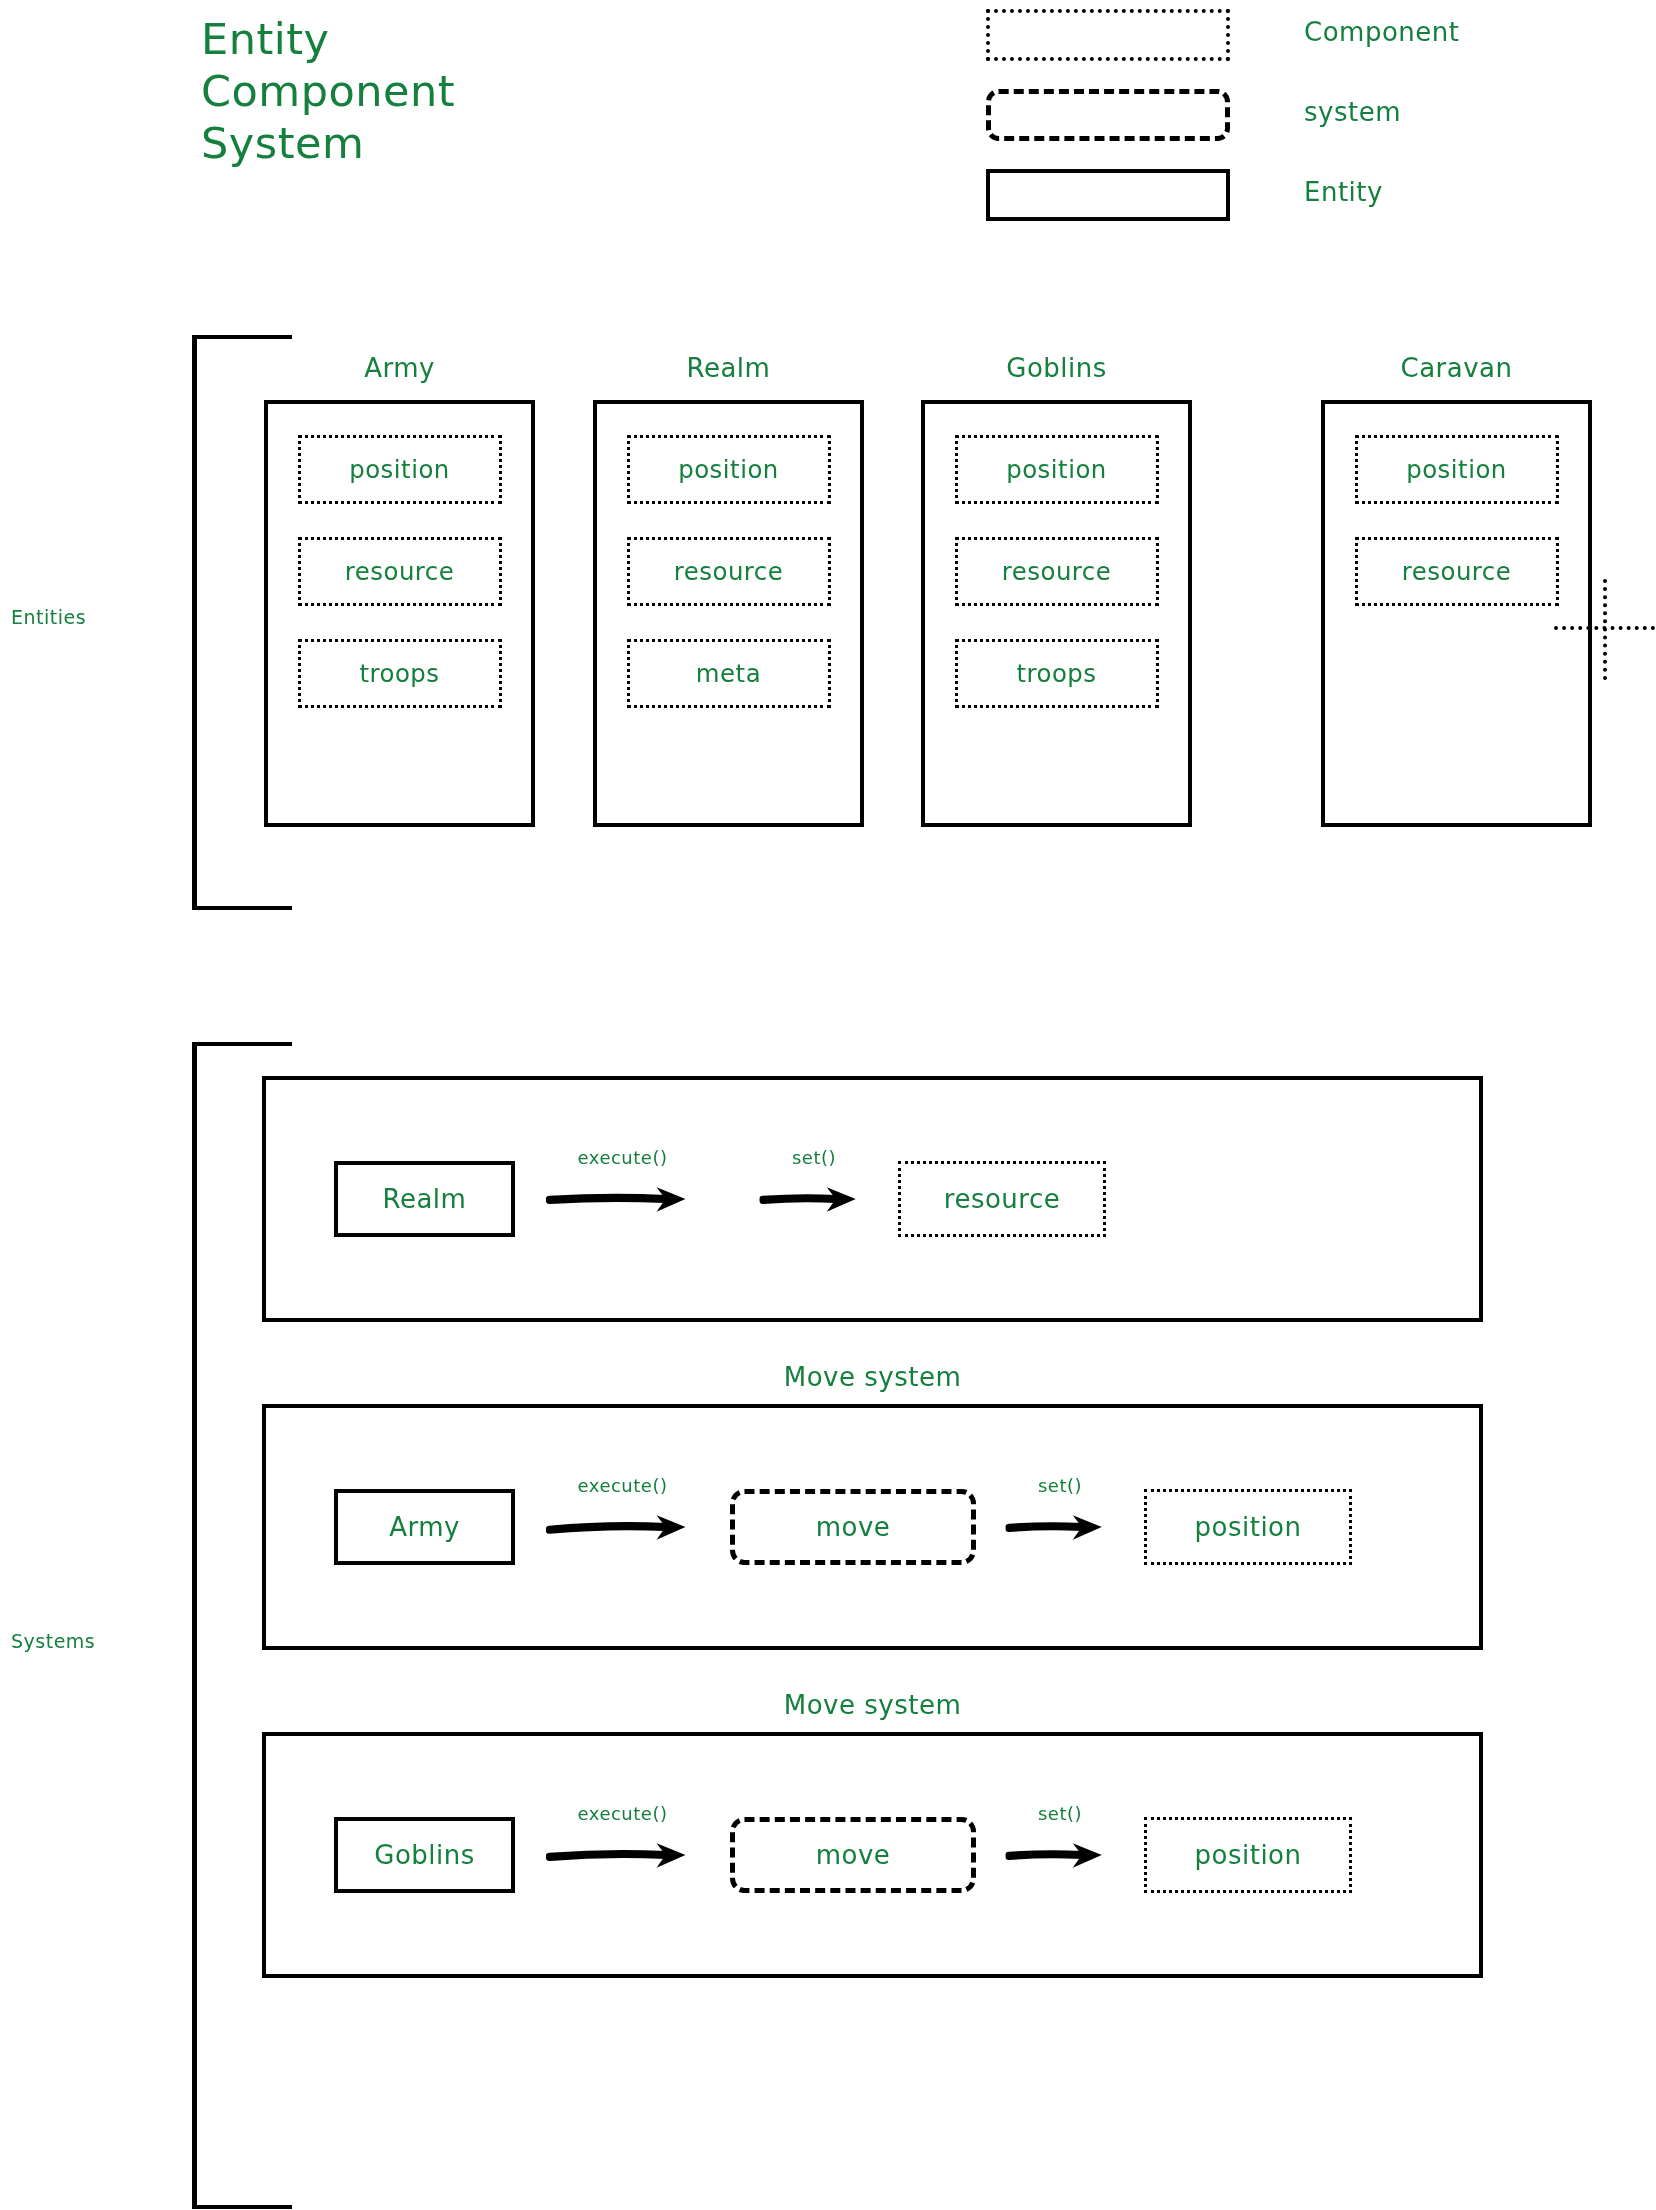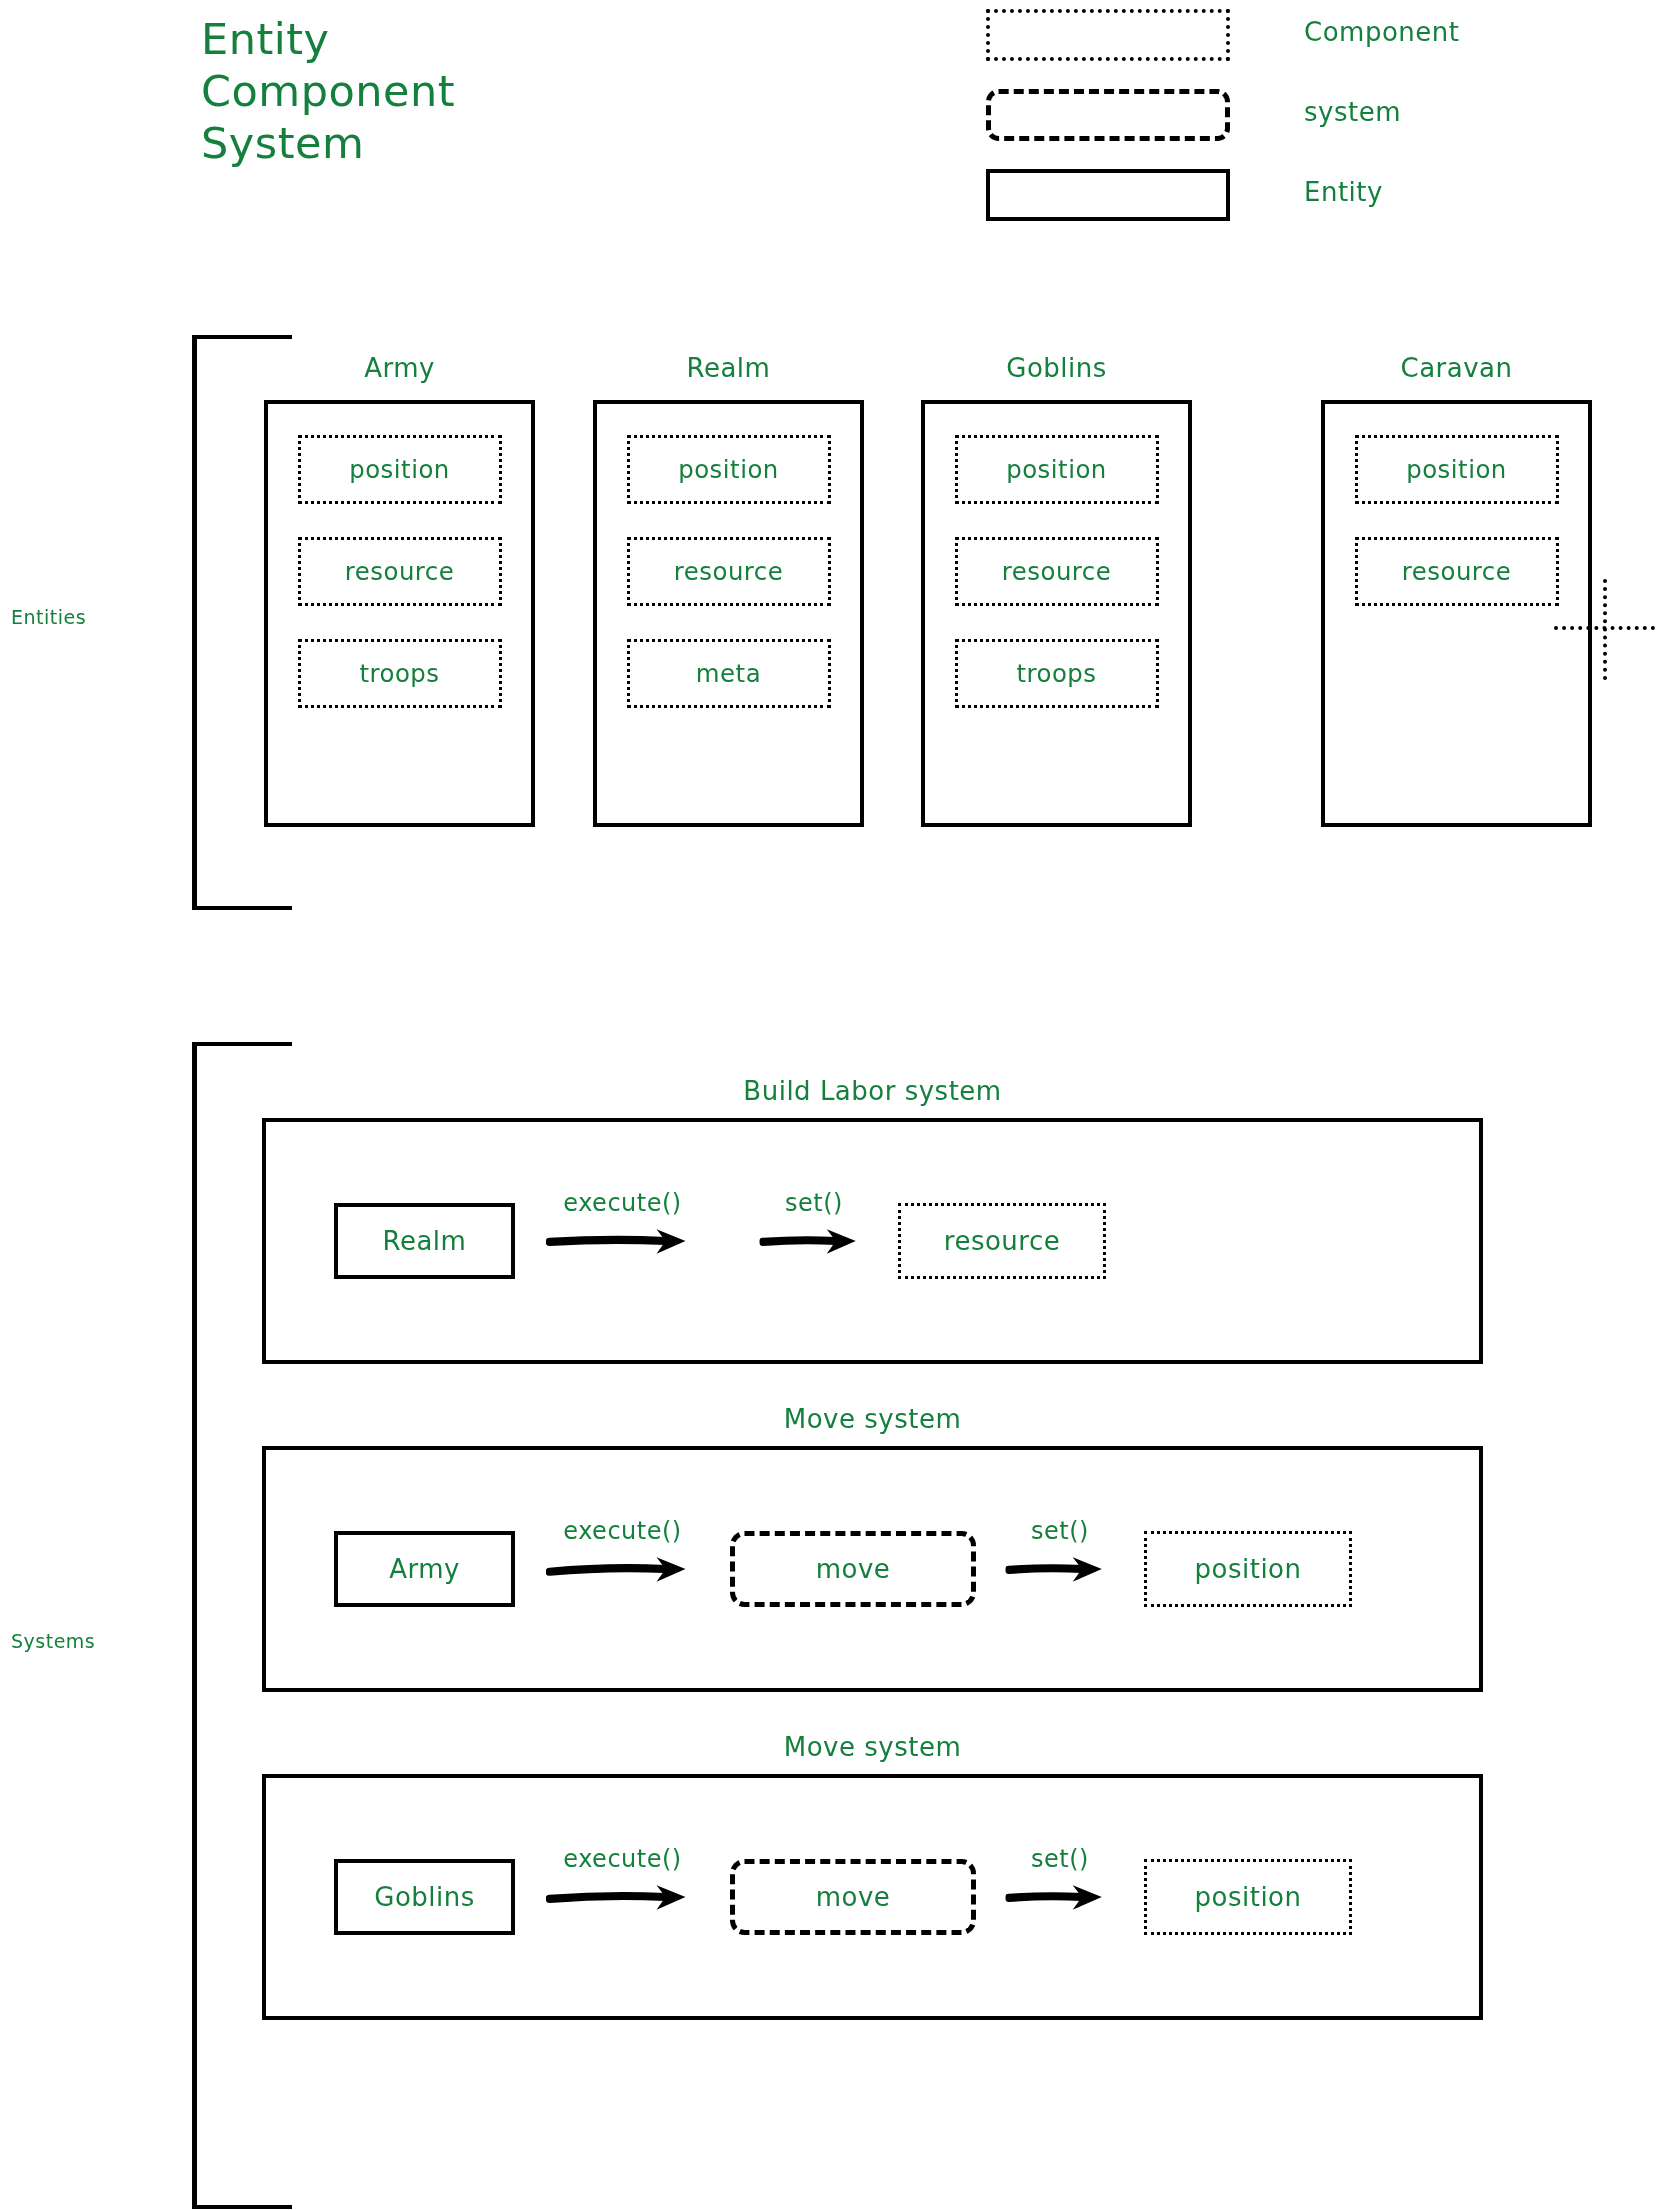--- a/index.html
+++ b/index.html
@@ -233,21 +233,21 @@
     flex: 0 0 auto;
     height: 76px;
   }
   .arrow-wrap.w-long  { width: 215px; }
   .arrow-wrap.w-short { width: 168px; }
   .arrow-label {
     position: absolute;
     top: -14.5px;
     left: 50%;
     transform: translateX(-50%);
-    font-size: 24px;
+    font-size: 18px;
     white-space: nowrap;
   }
   .arrow-svg {
     position: absolute;
     left: 50%;
     top: 50%;
     transform: translate(-50%, -50%);
   }
 </style>
 </head>
@@ -326,21 +326,20 @@
   </div>
 
   <div id="plus-marker">
     <div class="pl-h"></div>
     <div class="pl-v"></div>
   </div>
 
   <div id="systems-wrap">
 
     <div class="system-group">
-      <div class="system-title hand">Build Labor system</div>
       <div class="system-box">
         <div class="flow">
           <div class="entity-chip hand">Realm</div>
           <div class="arrow-wrap w-long">
             <div class="arrow-label hand">execute()</div>
             <svg class="arrow-svg" width="154" height="31" viewBox="0 0 170 34">
               <path d="M4 18 Q 70 14 132 17" stroke="#000" stroke-width="9" fill="none" stroke-linecap="round"></path>
               <path d="M122 4 L154 17 L122 31 L132 17 Z" fill="#000"></path>
             </svg>
           </div>

